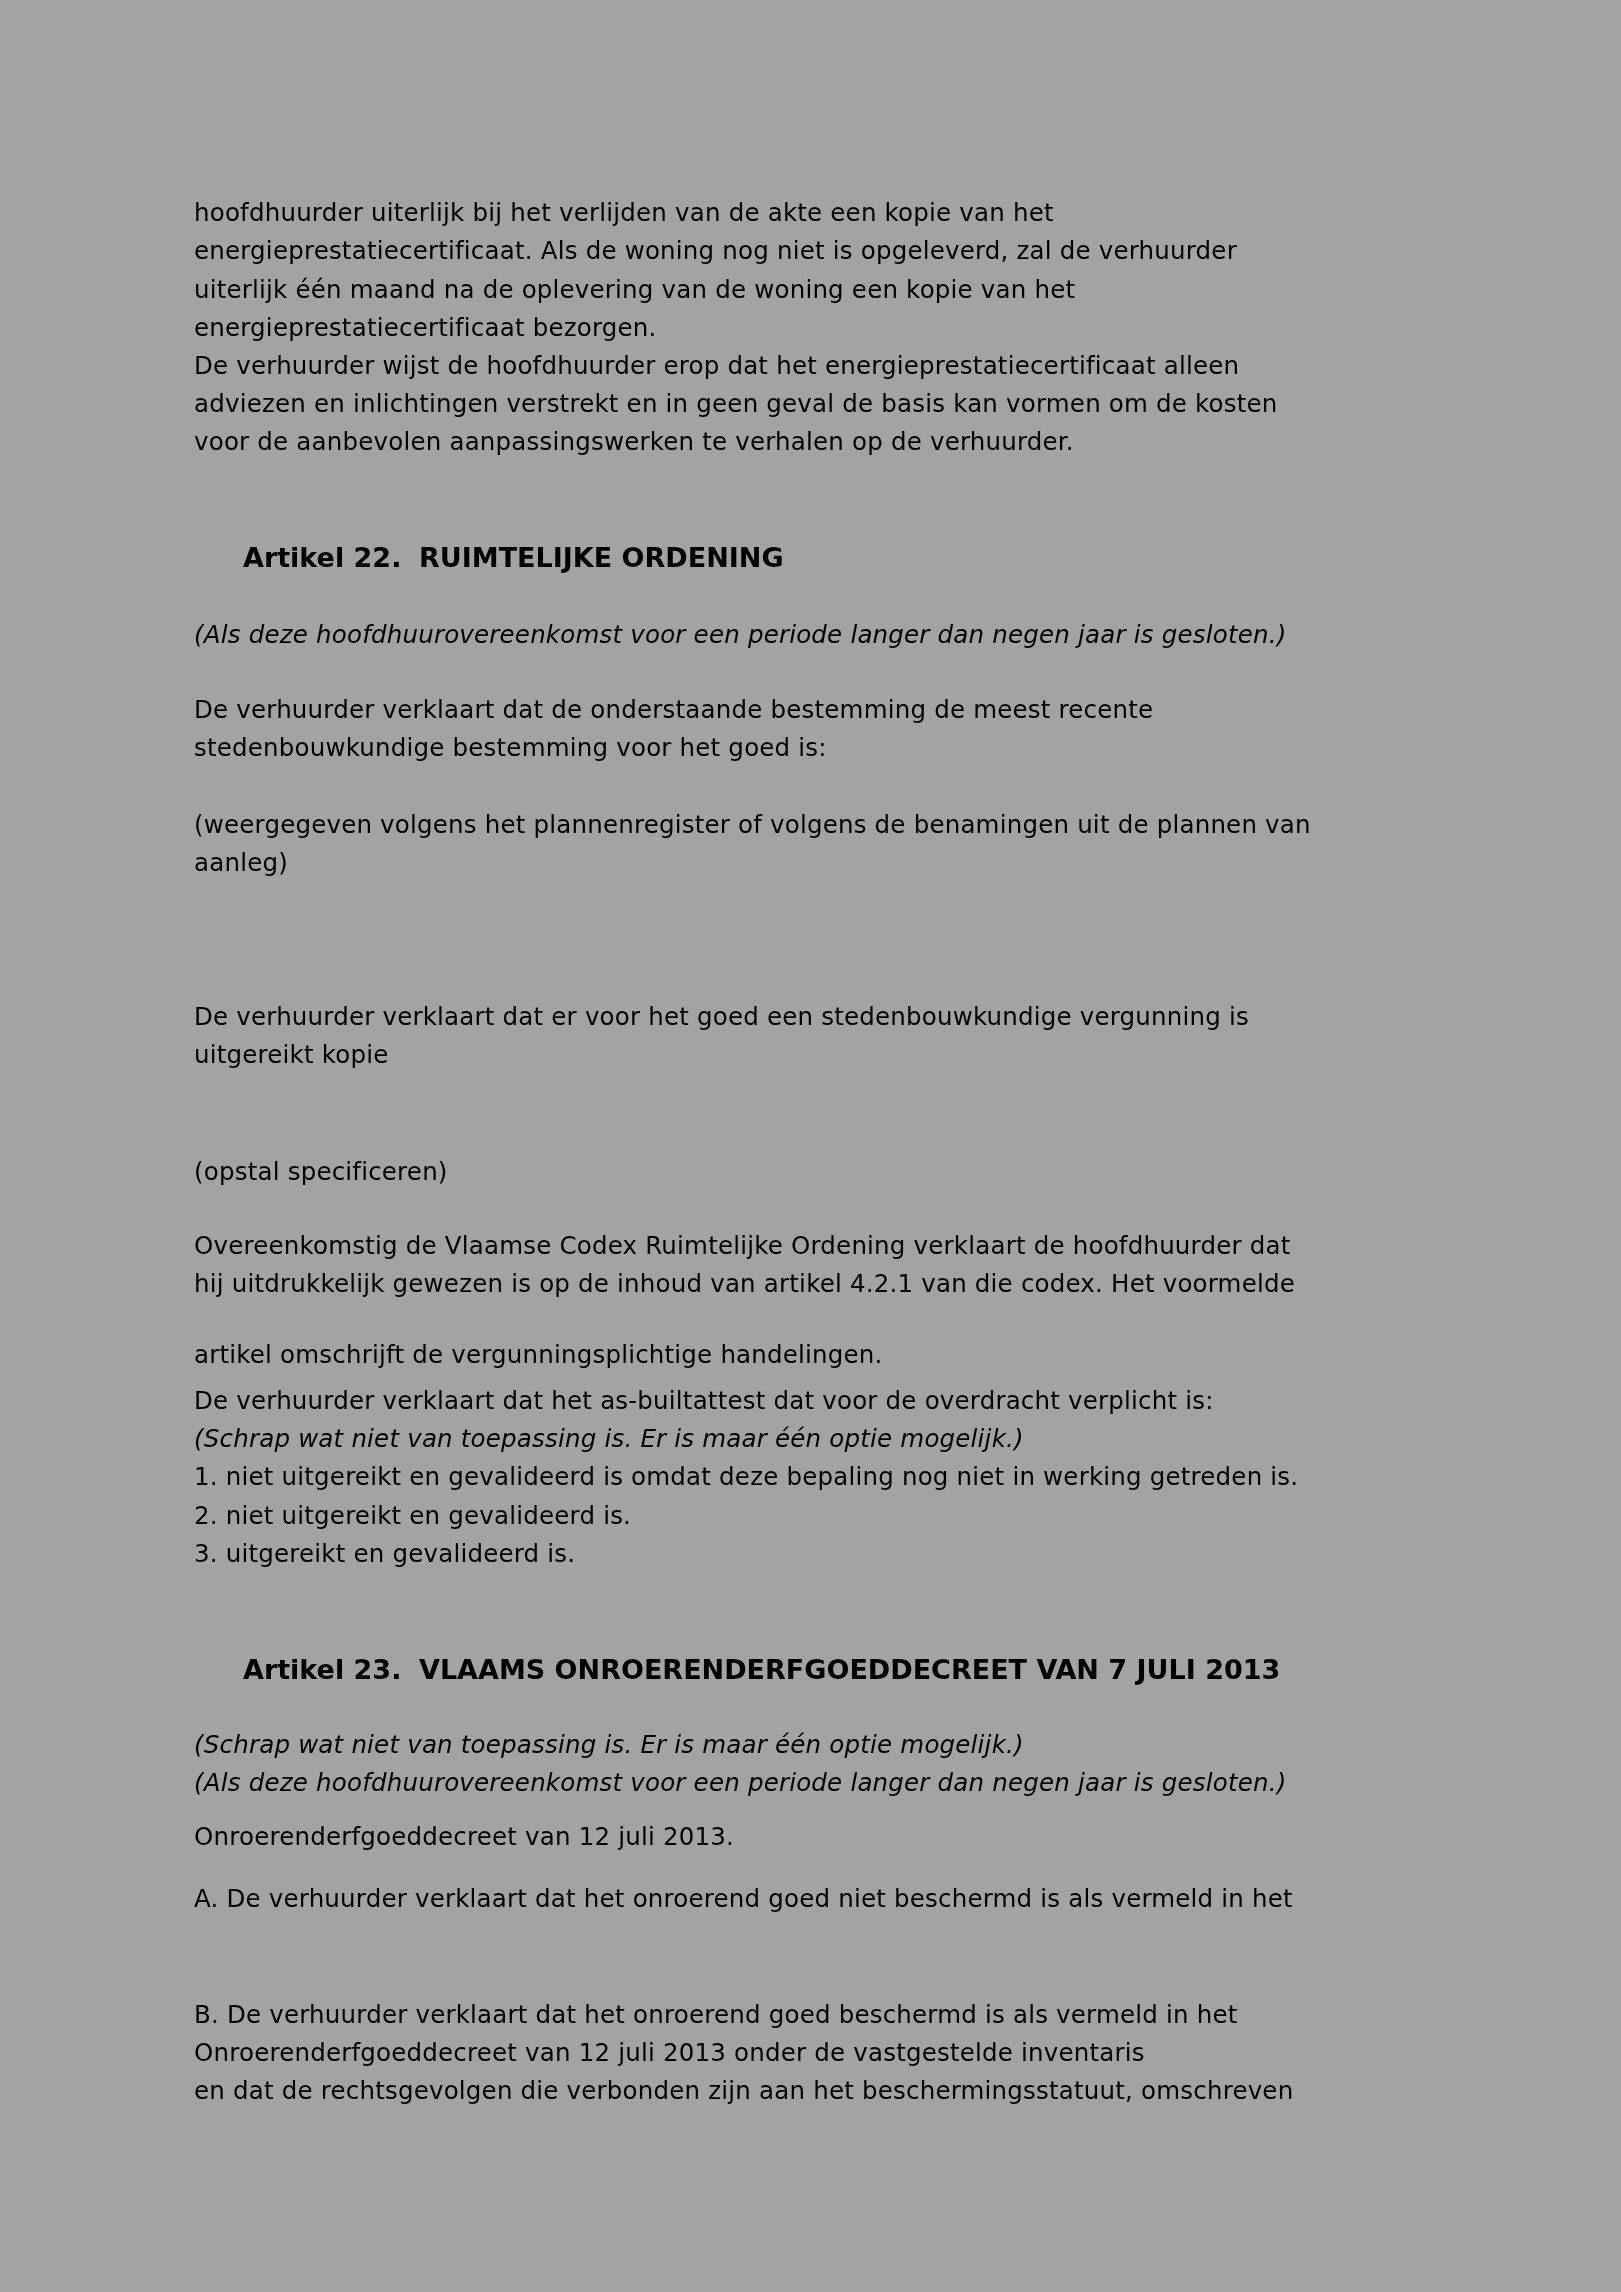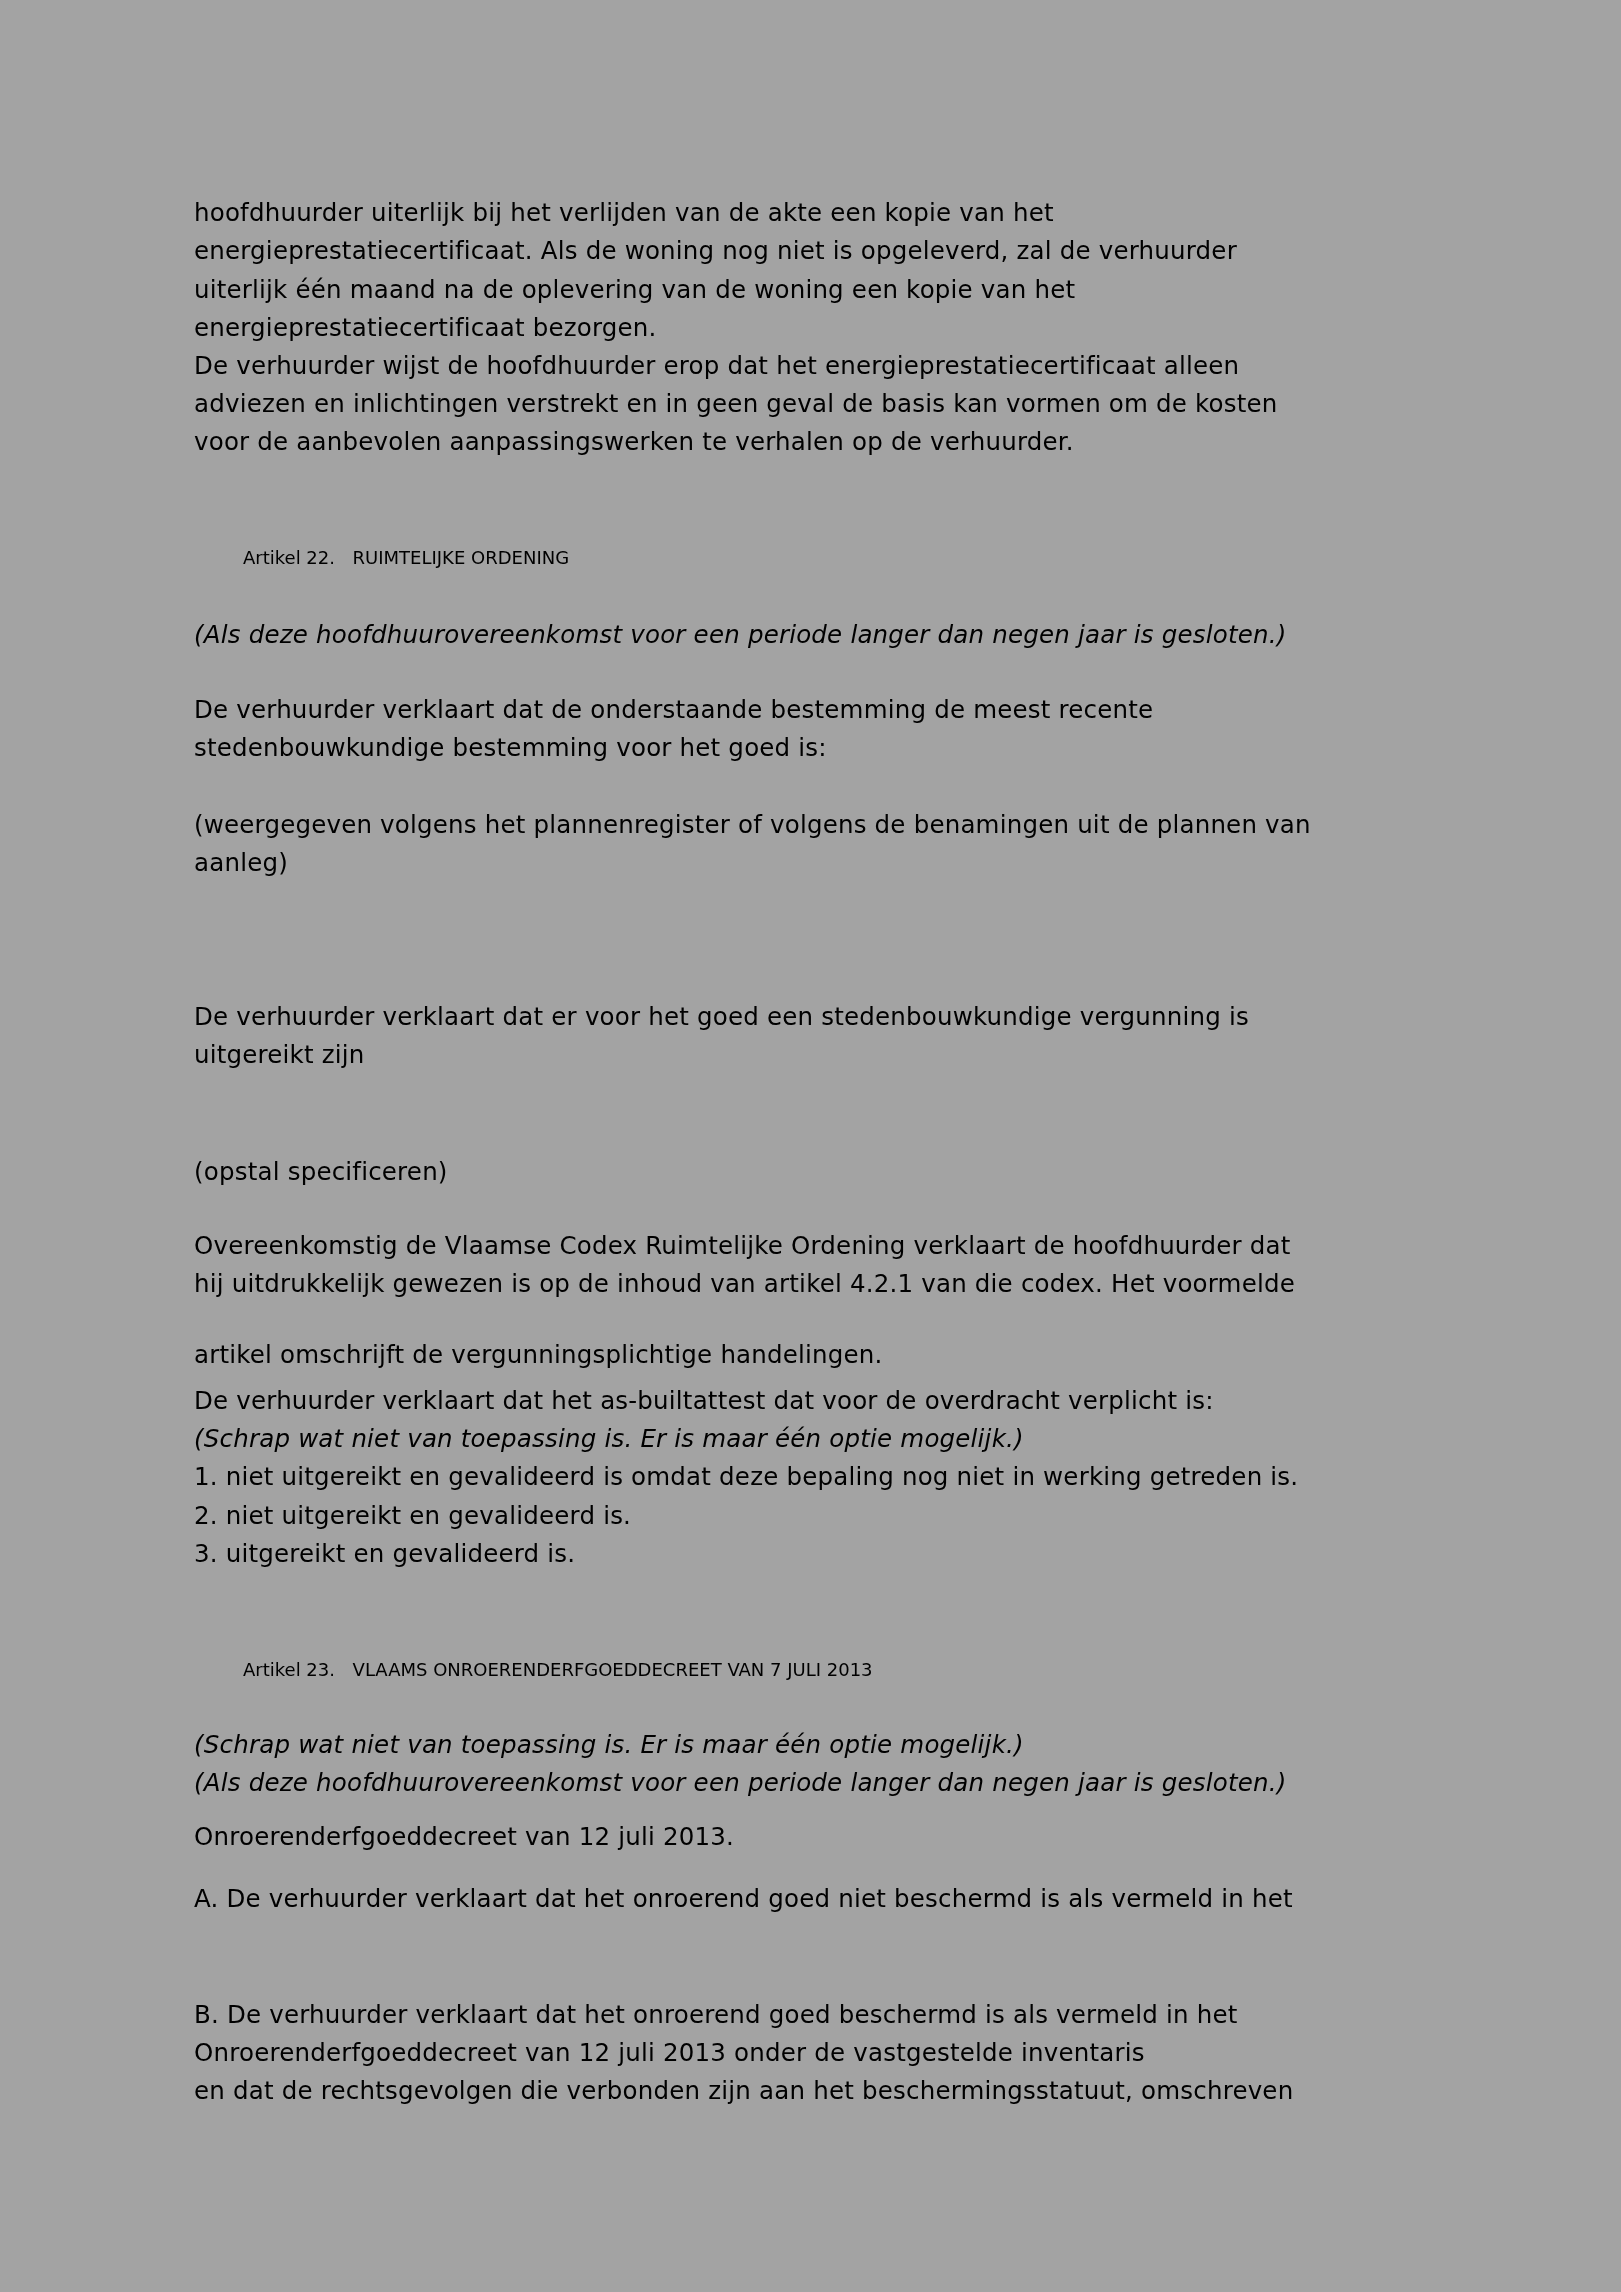--- a/index.html
+++ b/index.html
@@ -10,21 +10,21 @@
     font-family: "DejaVu Sans", sans-serif;
   }
   .line {
     position: absolute; left: 194px;
     font-size: 24.5px; line-height: 38px; height: 38px;
     white-space: nowrap; letter-spacing: 0.2px;
   }
   .it { font-style: italic; }
   .heading {
     position: absolute; left: 243px;
-    font-size: 18px; line-height: 38px; font-weight: normal; white-space: nowrap; text-align: center;
+    font-size: 27px; line-height: 38px; font-weight: bold; white-space: nowrap; text-align: center;
   }
   .heading .num { display: inline-block; margin-right: 17.6px; }
 </style>
 </head>
 <body>
 
 <div class="page">
 
   <div>
     <div class="line" style="top:194px">hoofdhuurder uiterlijk bij het verlijden van de akte een kopie van het</div>
@@ -42,21 +42,21 @@
     </div>
     <div class="line it" style="top:616px">(Als deze hoofdhuurovereenkomst voor een periode langer dan negen jaar is gesloten.)</div>
 
     <div class="line" style="top:691px">De verhuurder verklaart dat de onderstaande bestemming de meest recente</div>
     <div class="line" style="top:729px">stedenbouwkundige bestemming voor het goed is:</div>
 
     <div class="line" style="top:806px">(weergegeven volgens het plannenregister of volgens de benamingen uit de plannen van</div>
     <div class="line" style="top:844px">aanleg)</div>
 
     <div class="line" style="top:998px">De verhuurder verklaart dat er voor het goed een stedenbouwkundige vergunning is</div>
-    <div class="line" style="top:1036px">uitgereikt zijn</div>
+    <div class="line" style="top:1036px">uitgereikt kopie</div>
 
     <div class="line" style="top:1153px">(opstal specificeren)</div>
 
     <div class="line" style="top:1227px">Overeenkomstig de Vlaamse Codex Ruimtelijke Ordening verklaart de hoofdhuurder dat</div>
     <div class="line" style="top:1265px">hij uitdrukkelijk gewezen is op de inhoud van artikel 4.2.1 van die codex. Het voormelde</div>
     <div class="line" style="top:1336px">artikel omschrijft de vergunningsplichtige handelingen.</div>
 
     <div class="line" style="top:1382px">De verhuurder verklaart dat het as-builtattest dat voor de overdracht verplicht is:</div>
     <div class="line it" style="top:1420px">(Schrap wat niet van toepassing is. Er is maar één optie mogelijk.)</div>
     <div class="line" style="top:1458px">1. niet uitgereikt en gevalideerd is omdat deze bepaling nog niet in werking getreden is.</div>

